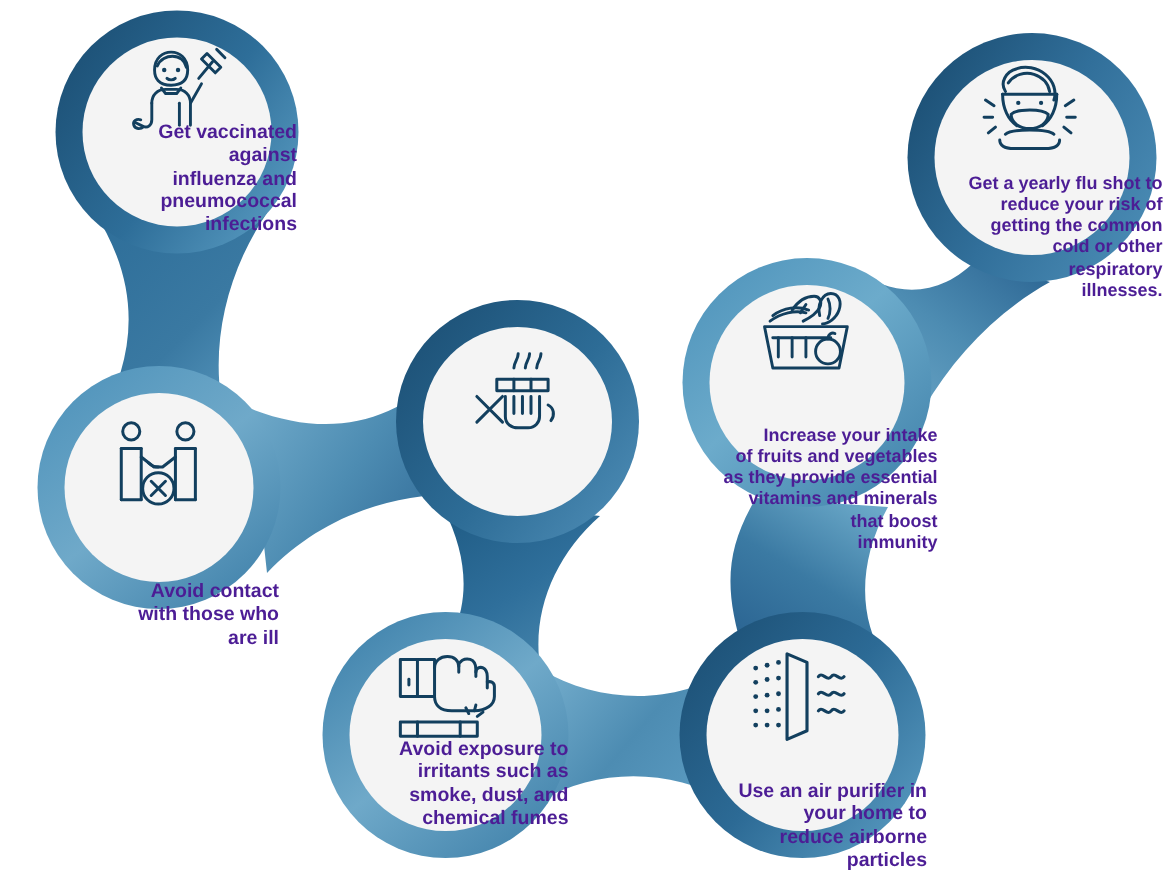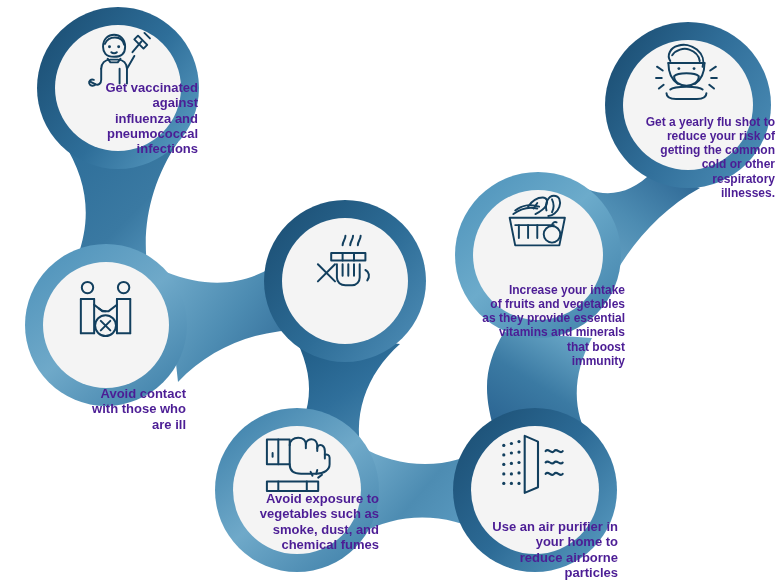--- a/index.html
+++ b/index.html
@@ -276,21 +276,21 @@
 immunity</div>
 
   <div class="node-text" style="left:601px; top:95px; width:174px; font-size:12px;margin-top:20px;">Get a yearly flu shot to
 reduce your risk of
 getting the common
 cold or other
 respiratory
 illnesses.</div>
 
   <div class="node-text" style="left:215px; top:491px; width:164px; font-size:13px;">Avoid exposure to
-vegetables such as
+irritants such as
 smoke, dust, and
 chemical fumes</div>
 
   <div class="node-text" style="left:452px; top:487px; width:166px; font-size:13px;margin-top:32px;">Use an air purifier in
 your home to
 reduce airborne
 particles</div>
 
 </div>
 

